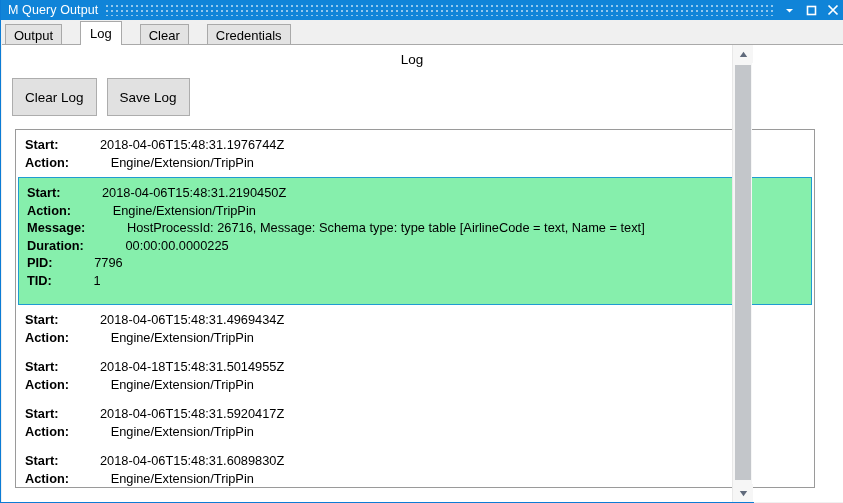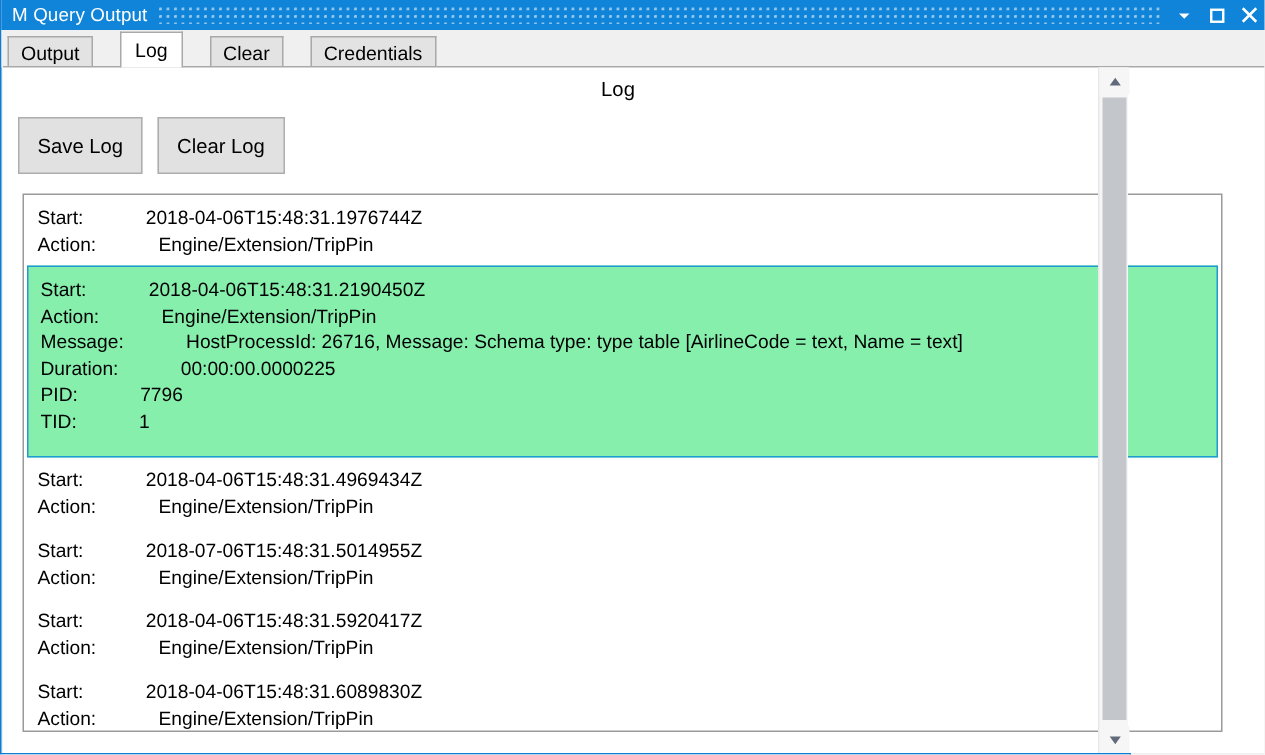--- a/index.html
+++ b/index.html
@@ -131,21 +131,21 @@
     line-height: 17.5px;
     color: #000000;
   }
   .log-entry.selected {
     background: #86efac;
     border: 1px solid #1f9bd1;
     margin: 0 2px;
     padding: 6px 8px 15px 8px;
   }
   .log-line { white-space: nowrap; }
-  .log-key { font-weight: normal; }
+  .log-key { font-weight: bold; }
   .log-val { font-weight: normal; margin-left: 38px; }
 
   
   .scrollbar {
     position: absolute;
     top: 45px; right: 1px;
     width: 20px; height: 457px;
     background: #f6f6f6;
     border-left: 1px solid #e8e8e8;
   }
@@ -203,22 +203,22 @@
     <div class="tab">
         <span>Credentials</span>
       </div>
   </div>
 
   <div class="client">
 
     <div class="page-title">Log</div>
 
     <div class="btn-row">
+      <button class="btn">Clear Log</button>
       <button class="btn">Save Log</button>
-      <button class="btn">Clear Log</button>
     </div>
 
     <div class="log-panel">
 
       <div class="log-entry">
         <div class="log-line">
           <span class="log-key">Start:</span>
           <span class="log-val">2018-04-06T15:48:31.1976744Z</span>
         </div>
         <div class="log-line">
@@ -261,21 +261,21 @@
         </div>
         <div class="log-line">
           <span class="log-key">Action:</span>
           <span class="log-val">Engine/Extension/TripPin</span>
         </div>
       </div>
 
       <div class="log-entry">
         <div class="log-line">
           <span class="log-key">Start:</span>
-          <span class="log-val">2018-07-06T15:48:31.5014955Z</span>
+          <span class="log-val">2018-04-18T15:48:31.5014955Z</span>
         </div>
         <div class="log-line">
           <span class="log-key">Action:</span>
           <span class="log-val">Engine/Extension/TripPin</span>
         </div>
       </div>
 
       <div class="log-entry">
         <div class="log-line">
           <span class="log-key">Start:</span>

